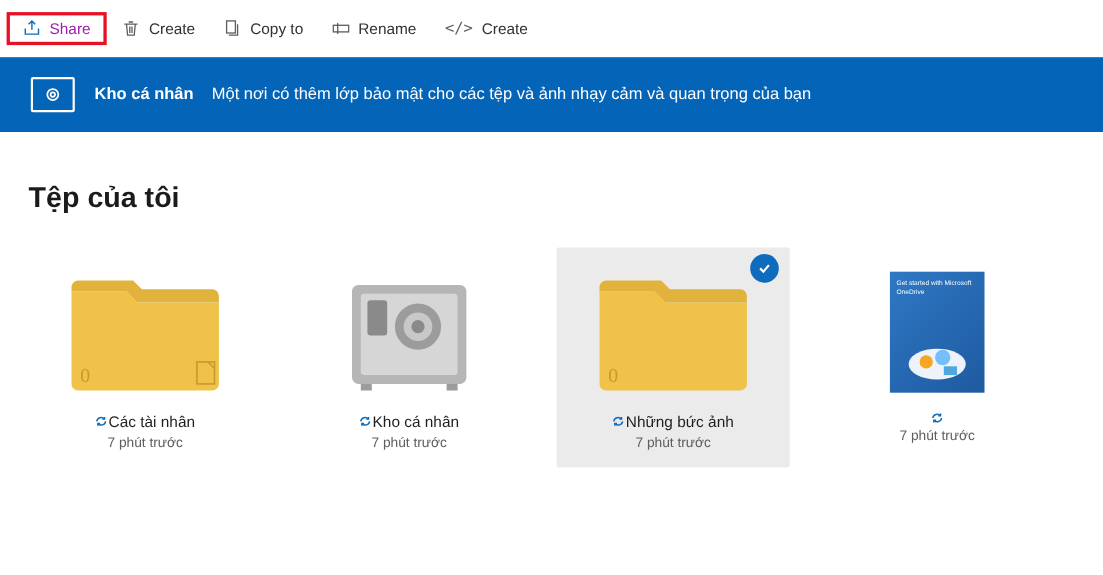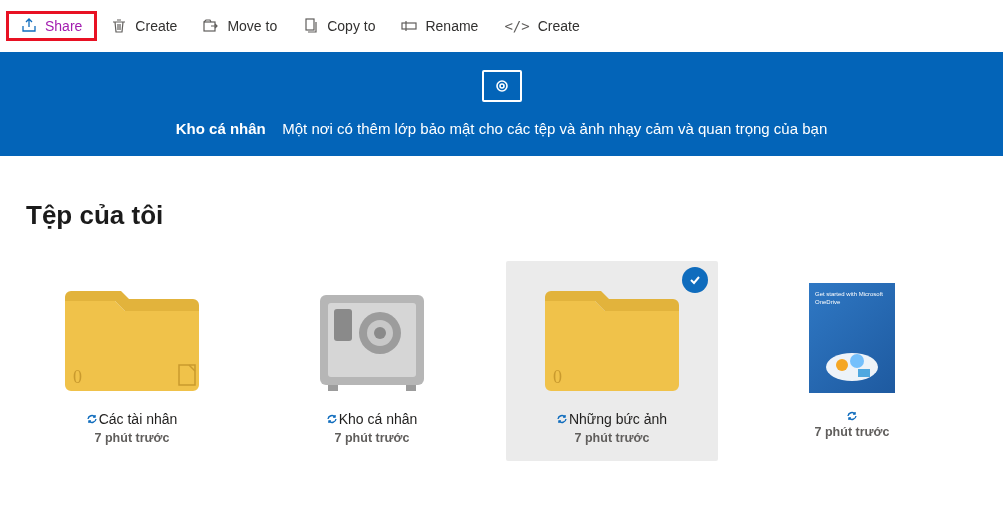--- a/index.html
+++ b/index.html
@@ -38,21 +38,20 @@
     .tool-icon { width: 16px; height: 16px; flex: 0 0 16px; color:#605e5c; }
     .embed-icon { color:#605e5c; font-family: monospace; font-size:14px;}
     
     .banner {
       background: #0364b8;
       color: #fff;
       display: flex;
       align-items: center;
       gap: 18px;
       padding: 18px 28px;
-      flex-direction: column;
     }
     .banner-icon-wrap {
       width: 40px; height: 32px;
       border: 2px solid #fff;
       border-radius: 2px;
       display:flex;align-items:center;justify-content:center;
     }
     .banner-title { font-weight: 600; font-size: 15px; }
     .banner-desc { font-size: 15px; margin-left: 12px; font-weight: 400; }
     
@@ -88,44 +87,37 @@
     .vault-svg { width: 120px; }
     .pdf-thumb {
       width: 86px; height: 110px;
       background: linear-gradient(135deg,#2f78c4,#1e5aa0);
       display:flex; flex-direction:column; align-items:center; justify-content:flex-start;
       padding:8px 6px; color:#fff; font-size:6px;
     }
     .item-label-row {display:flex;align-items:center;justify-content:center;gap:2px; margin-top:18px;}
     .sync-icon {width:10px;height:10px;}
     .item-label { font-size: 14px; color:#201f1e; }
-    .item-sub { font-size: 12.5px; color:#605e5c; margin-top:4px;font-weight:bold; }
+    .item-sub { font-size: 12.5px; color:#605e5c; margin-top:4px; }
   </style>
 </head>
 <body>
 
 <div class="toolbar">
   <div class="tool-item highlighted">
     <svg class="tool-icon" viewBox="0 0 16 16" fill="none" stroke="#0f6cbd" stroke-width="1.3">
         <path d="M2 8v5h12V8M8 1v8M5 4l3-3 3 3"></path>
       </svg>
     <span class="tool-label">Share</span>
   </div>
   <div class="tool-item">
     <svg class="tool-icon" viewBox="0 0 16 16" fill="none" stroke="#605e5c" stroke-width="1.2">
         <path d="M2 4h12M6 2h4M4 4l1 10h6l1-10M7 6v6M9 6v6"></path>
       </svg>
     <span>Create</span>
-  </div>
-  <div class="tool-item">
-    <svg class="tool-icon" viewBox="0 0 16 16" fill="none" stroke="#605e5c" stroke-width="1.2">
-        <rect x="1" y="4" width="11" height="9"></rect>
-        <path d="M1 4l2-2h4l1 2M8 8h6m-2-2 2 2-2 2"></path>
-      </svg>
-    <span>Move to</span>
   </div>
   <div class="tool-item">
     <svg class="tool-icon" viewBox="0 0 16 16" fill="none" stroke="#605e5c" stroke-width="1.2">
         <rect x="3" y="1" width="8" height="11"></rect>
         <path d="M5 14h8V4"></path>
       </svg>
     <span>Copy to</span>
   </div>
   <div class="tool-item">
     <svg class="tool-icon" viewBox="0 0 16 16" fill="none" stroke="#605e5c" stroke-width="1.2">

